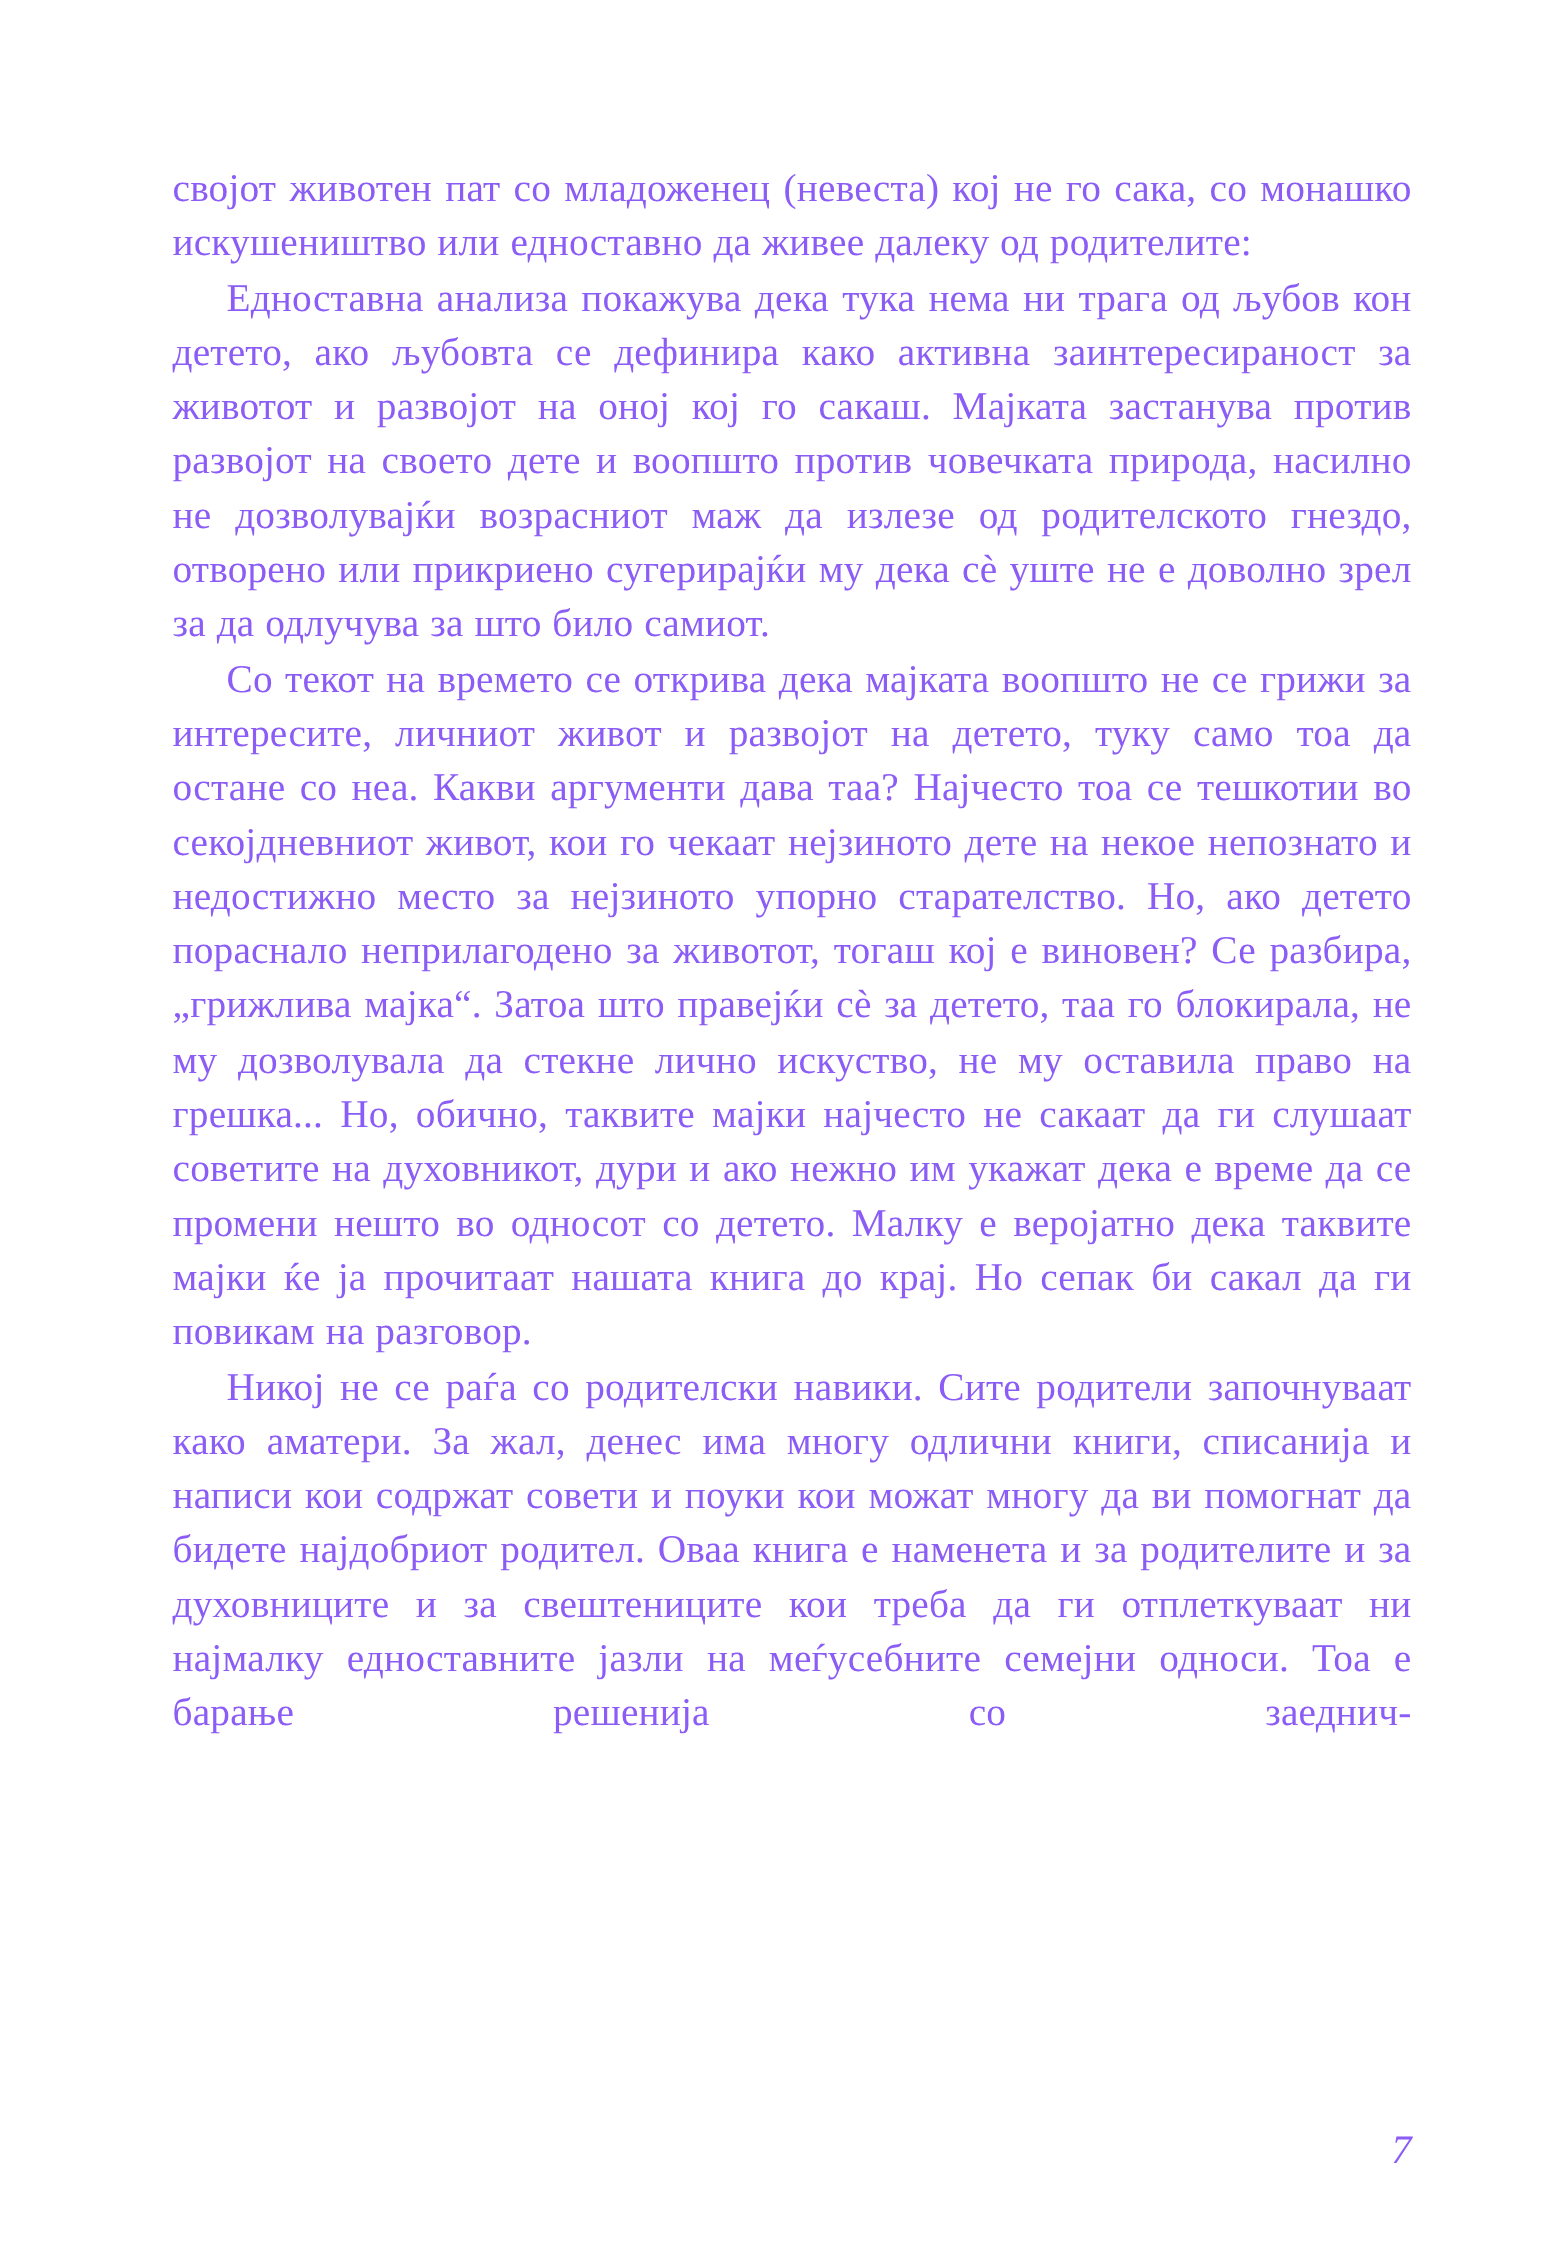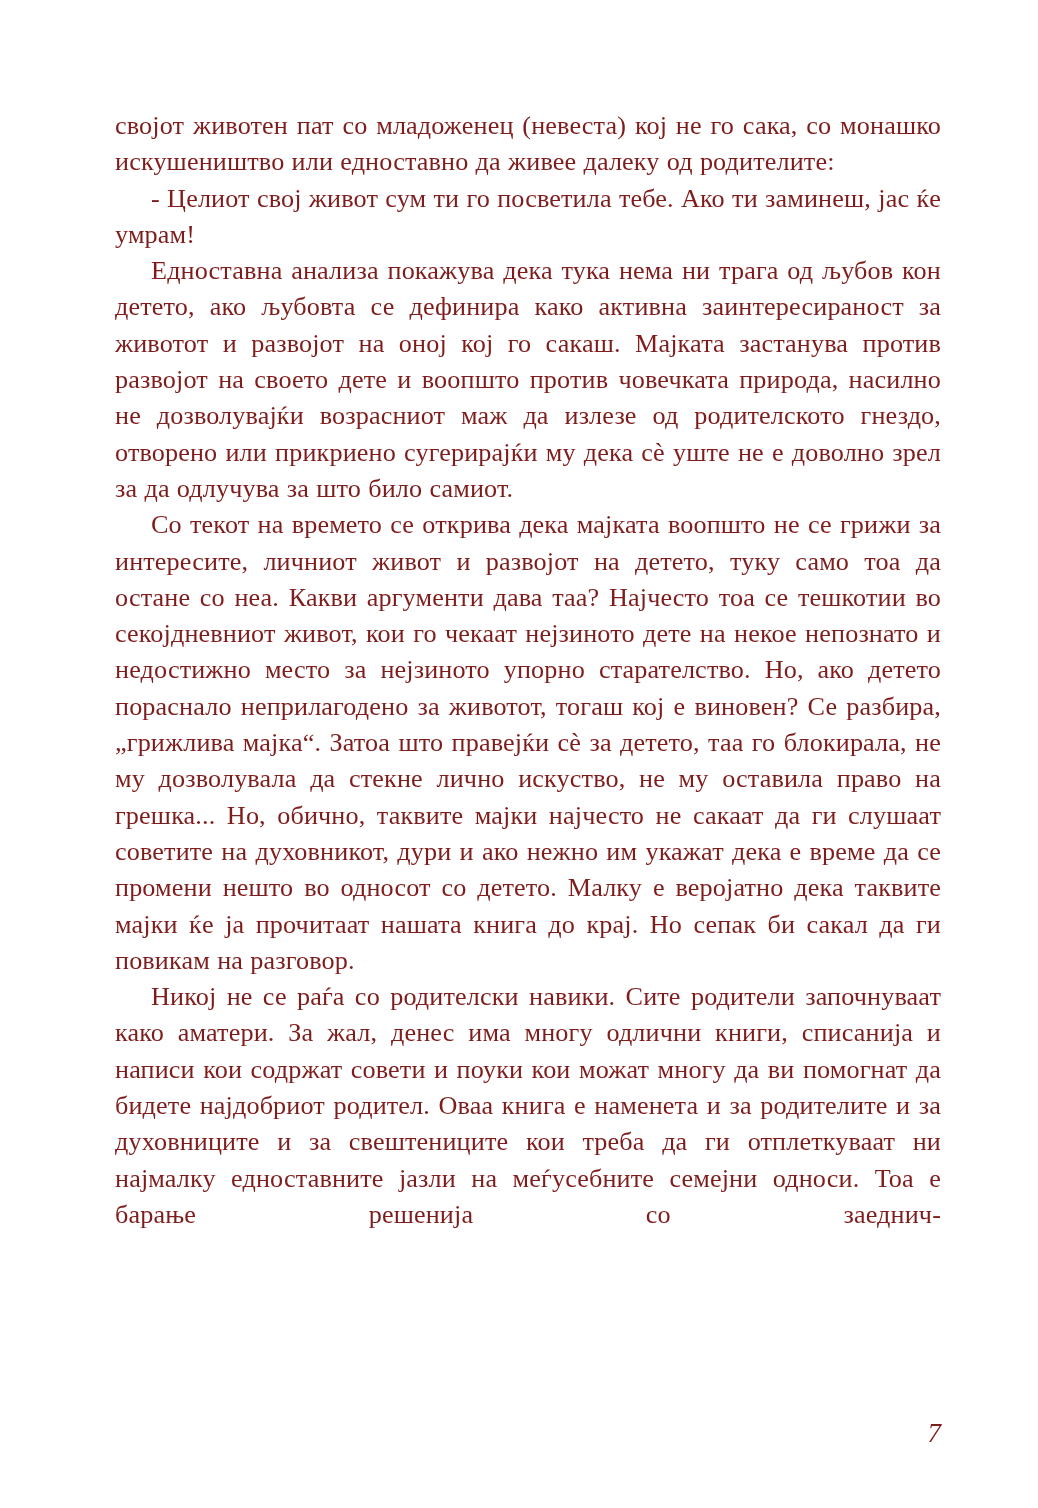--- a/index.html
+++ b/index.html
@@ -7,21 +7,21 @@
     padding: 0;
     background: #ffffff;
   }
   .page {
     position: relative;
     width: 1038px;
     height: 1508px;
     background: #ffffff;
     overflow: hidden;
     font-family: "Liberation Serif", "DejaVu Serif", serif;
-    color: #7f1d1d;
+    color: #8b5cf6;
   }
   .text-block {
     position: absolute;
     left: 115px;
     top: 108px;
     width: 826px;
   }
   .para {
     margin: 0;
     font-size: 26.2px;
@@ -53,21 +53,20 @@
 </style>
 </head>
 <body>
 
 <div class="page">
 
   <div class="text-block">
 
     <p class="para">својот животен пат со младоженец (невеста) кој не го сака, со монашко искушеништво или едноставно да живее далеку од родителите:</p>
 
-    <p class="para indent">- Целиот свој живот сум ти го посветила тебе. Ако ти заминеш, јас ќе умрам!</p>
 
 
     <p class="para indent">Едноставна анализа покажува дека тука нема ни трага од љубов кон детето, ако љубовта се дефинира како активна заинтересираност за животот и развојот на оној кој го сакаш. Мајката застанува против развојот на своето дете и воопшто против човечката природа, насилно не дозволувајќи возрасниот маж да излезе од родителското гнездо, отворено или прикриено сугерирајќи му дека сѐ уште не е доволно зрел за да одлучува за што било самиот.</p>
 
     <p class="para indent">Со текот на времето се открива дека мајката воопшто не се грижи за интересите, личниот живот и развојот на детето, туку само тоа да остане со неа. Какви аргументи дава таа? Најчесто тоа се тешкотии во секојдневниот живот, кои го чекаат нејзиното дете на некое непознато и недостижно место за нејзиното упорно старателство. Но, ако детето пораснало неприлагодено за животот, тогаш кој е виновен? Се разбира, „грижлива мајка“. Затоа што правејќи сѐ за детето, таа го блокирала, не му дозволувала да стекне лично искуство, не му оставила право на грешка... Но, обично, таквите мајки најчесто не сакаат да ги слушаат советите на духовникот, дури и ако нежно им укажат дека е време да се промени нешто во односот со детето. Малку е веројатно дека таквите мајки ќе ја прочитаат нашата книга до крај. Но сепак би сакал да ги повикам на разговор.</p>
 
     <p class="para indent stretch-last">Никој не се раѓа со родителски навики. Сите родители започнуваат како аматери. За жал, денес има многу одлични книги, списанија и написи кои содржат совети и поуки кои можат многу да ви помогнат да бидете најдобриот родител. Оваа книга е наменета и за родителите и за духовниците и за свештениците кои треба да ги отплеткуваат ни најмалку едноставните јазли на меѓусебните семејни односи. Тоа е барање решенија со заеднич-</p>
 
   </div>
 

